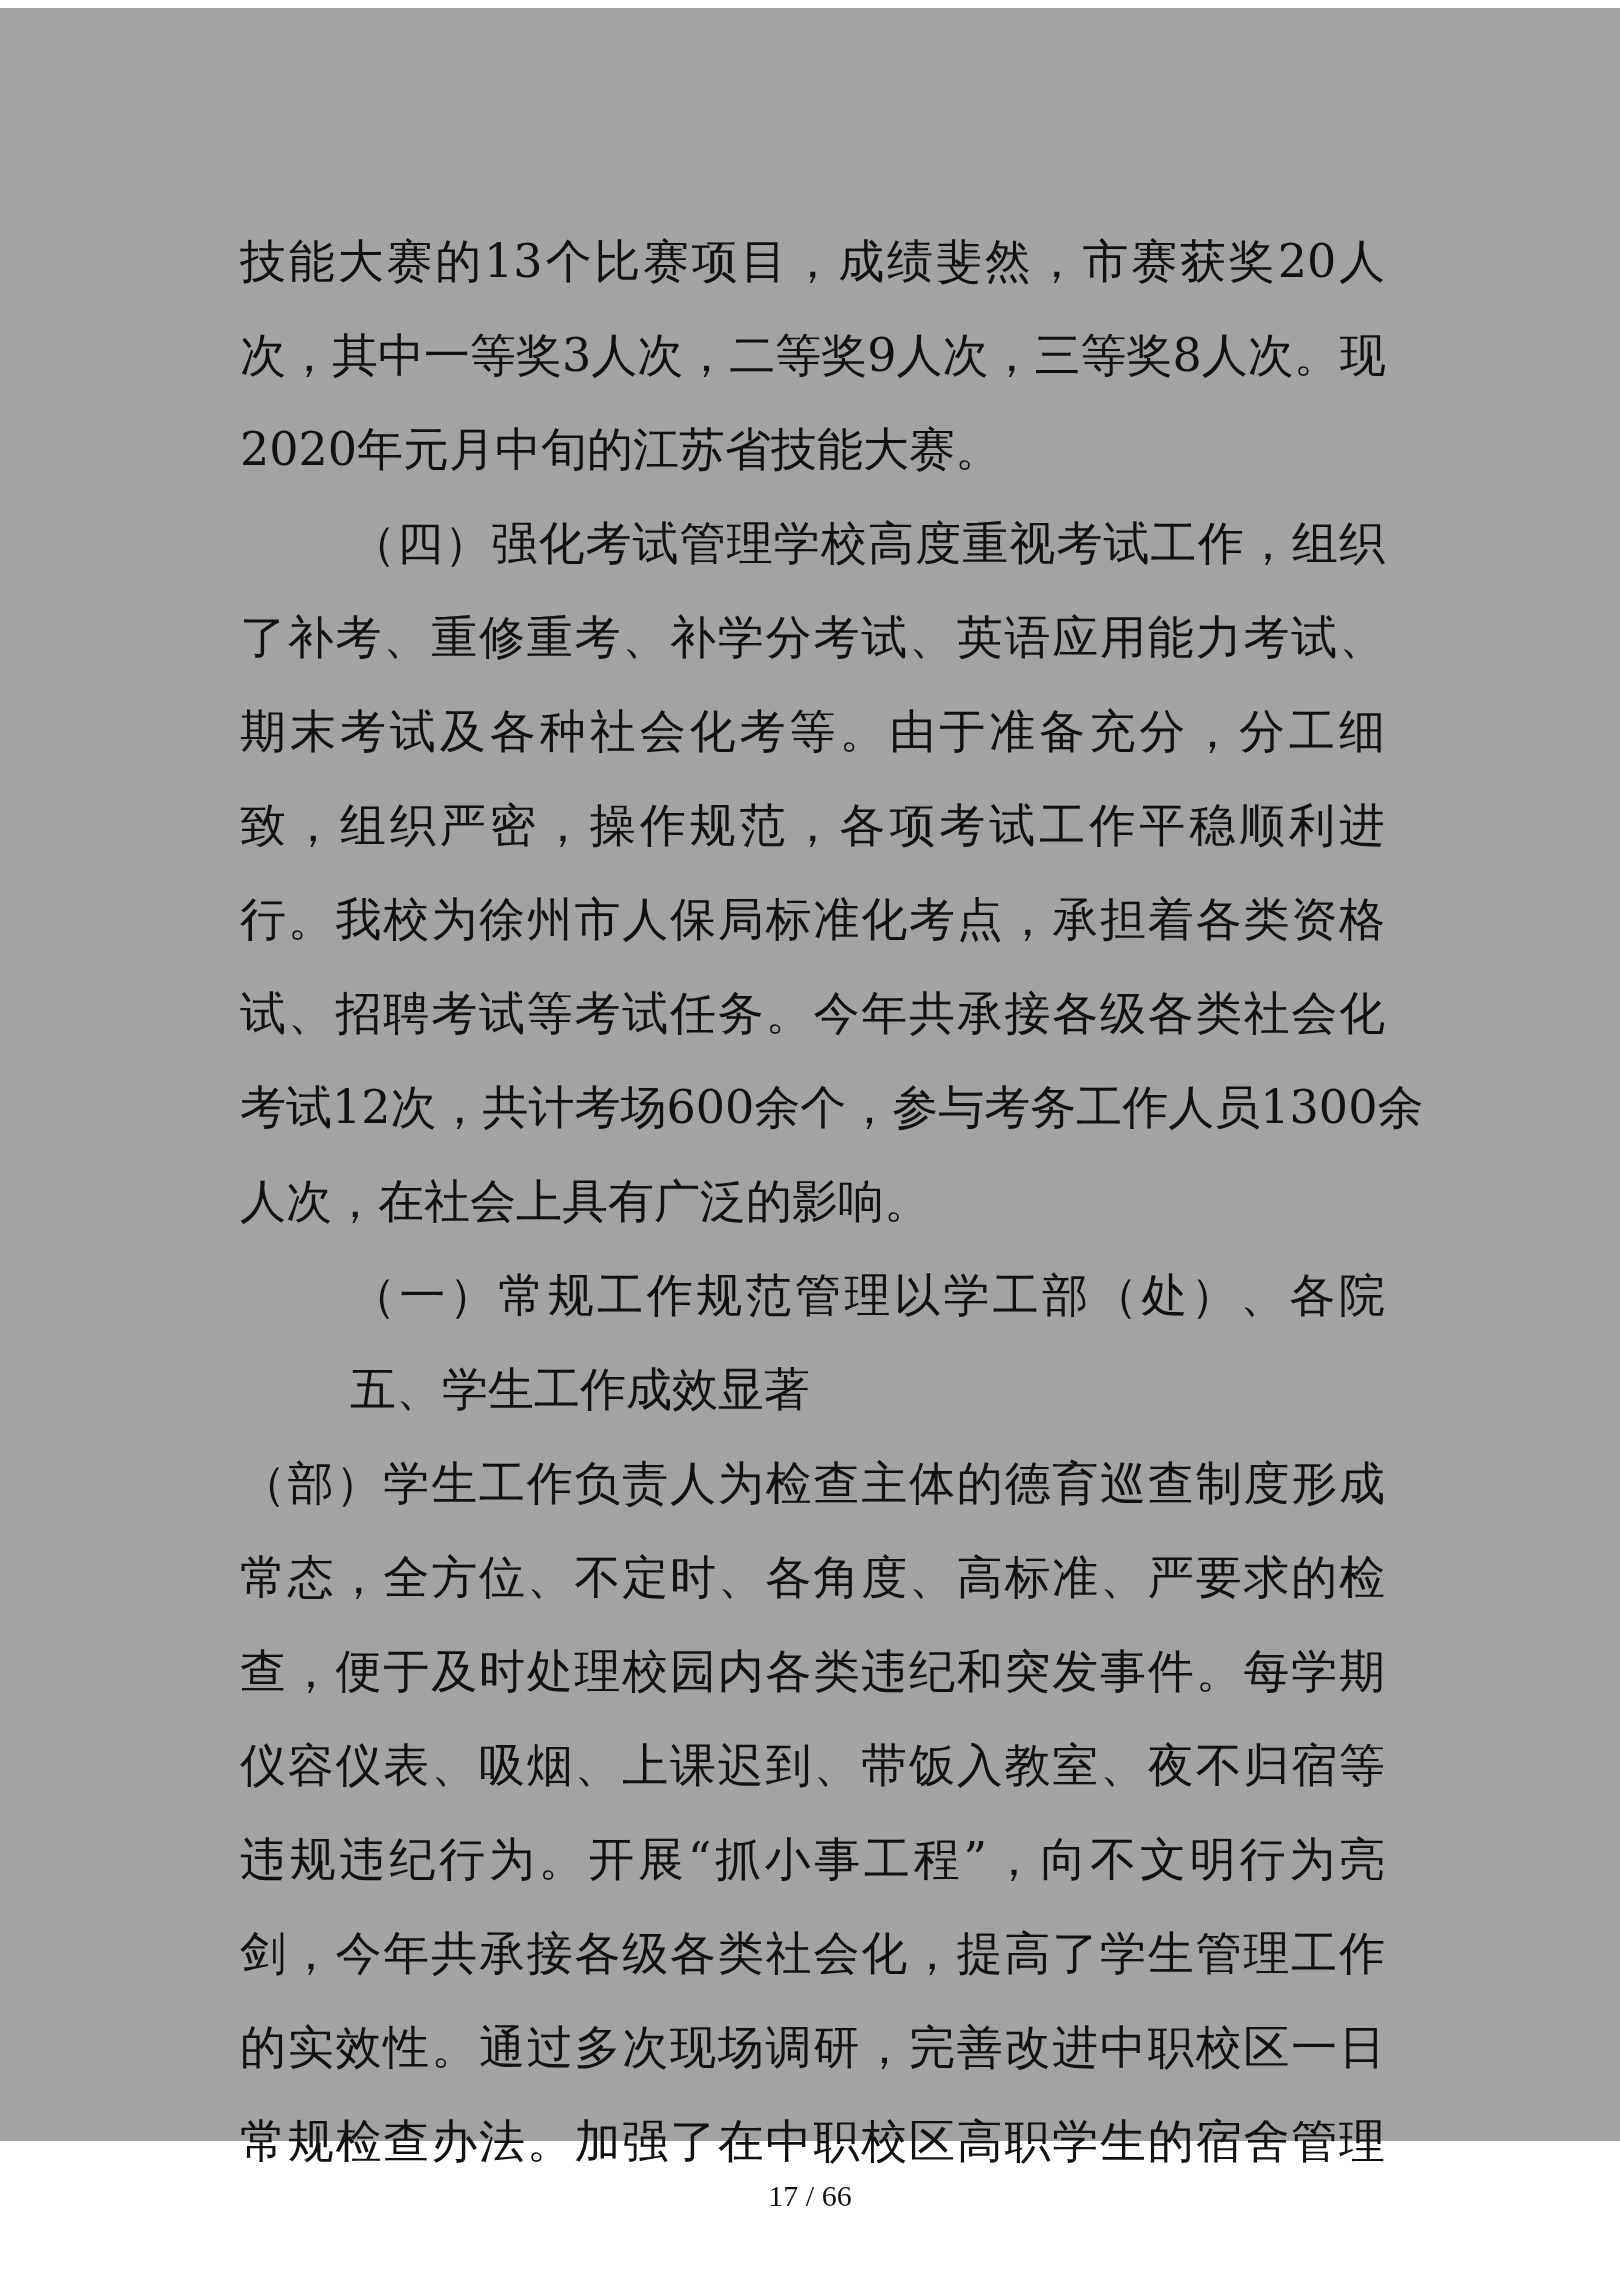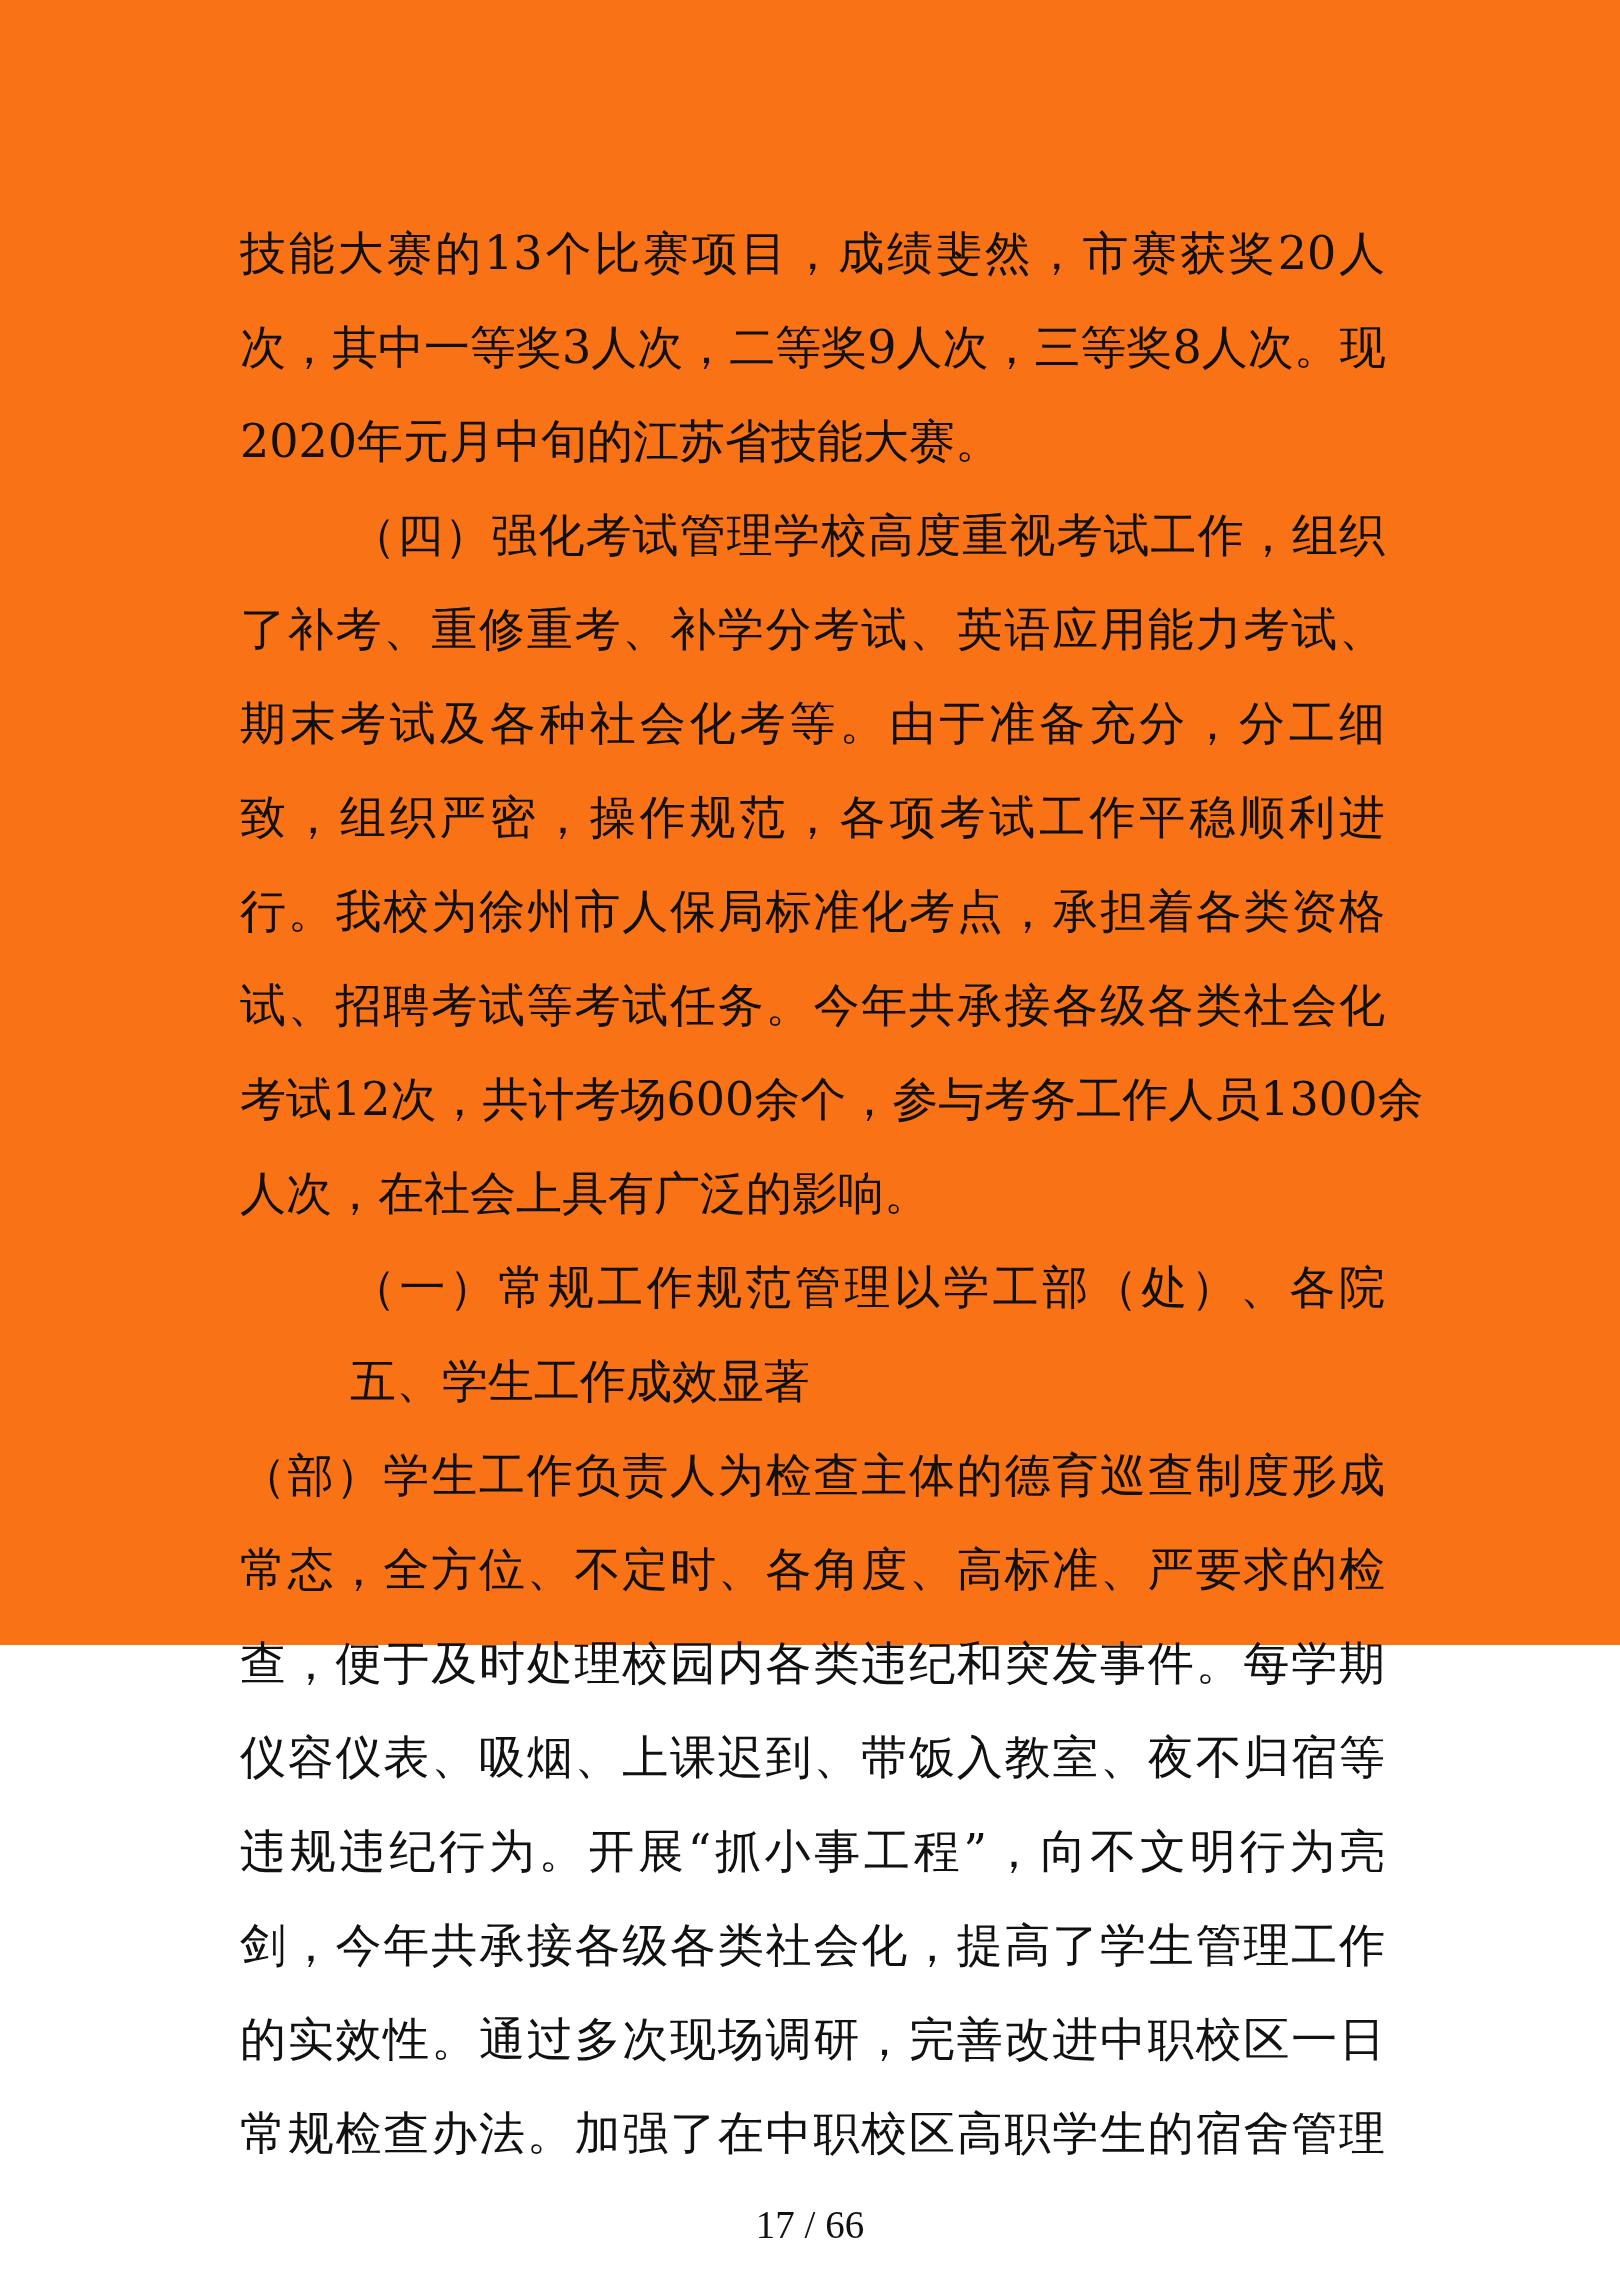--- a/index.html
+++ b/index.html
@@ -1,25 +1,25 @@
 <!DOCTYPE html>
 <html><head>
 <meta charset="utf-8">
 <style>
   html, body { margin: 0; padding: 0; background: #ffffff; }
   body { width: 1620px; height: 2293px; position: relative; overflow: hidden;
          font-family: "DejaVu Serif", "Liberation Serif", serif; color: #111; }
-  .page { position: absolute; left: 0; top: 0; width: 1620px; height: 1645px; background: #f97316; }
+  .page { position: absolute; left: 0; top: 8px; width: 1620px; height: 2133px; background: #a3a3a3; }
   .body-text { position: absolute; left: 240px; top: 206px; width: 1145px; }
   .line { height: 94px; line-height: 94px; font-size: 46px; white-space: nowrap;
           text-align: justify; text-align-last: justify; letter-spacing: 0; }
   .line.last { text-align-last: left; }
   .line.indent { padding-left: 110px; }
   .footer { position: absolute; left: 0; width: 1620px; top: 2171px; text-align: center;
-            font-family: "Liberation Serif", serif; font-size: 39px; color: #111; margin-top: 31px; }
+            font-family: "Liberation Serif", serif; font-size: 30px; color: #111; }
 </style>
 </head>
 <body>
 
 <div class="page">
   <div class="body-text" id="body-text">
       <div class="line">技能大赛的13个比赛项目，成绩斐然，市赛获奖20人</div>
       <div class="line">次，其中一等奖3人次，二等奖9人次，三等奖8人次。现</div>
       <div class="line last">2020年元月中旬的江苏省技能大赛。</div>
       <div class="line indent">（四）强化考试管理学校高度重视考试工作，组织</div>

